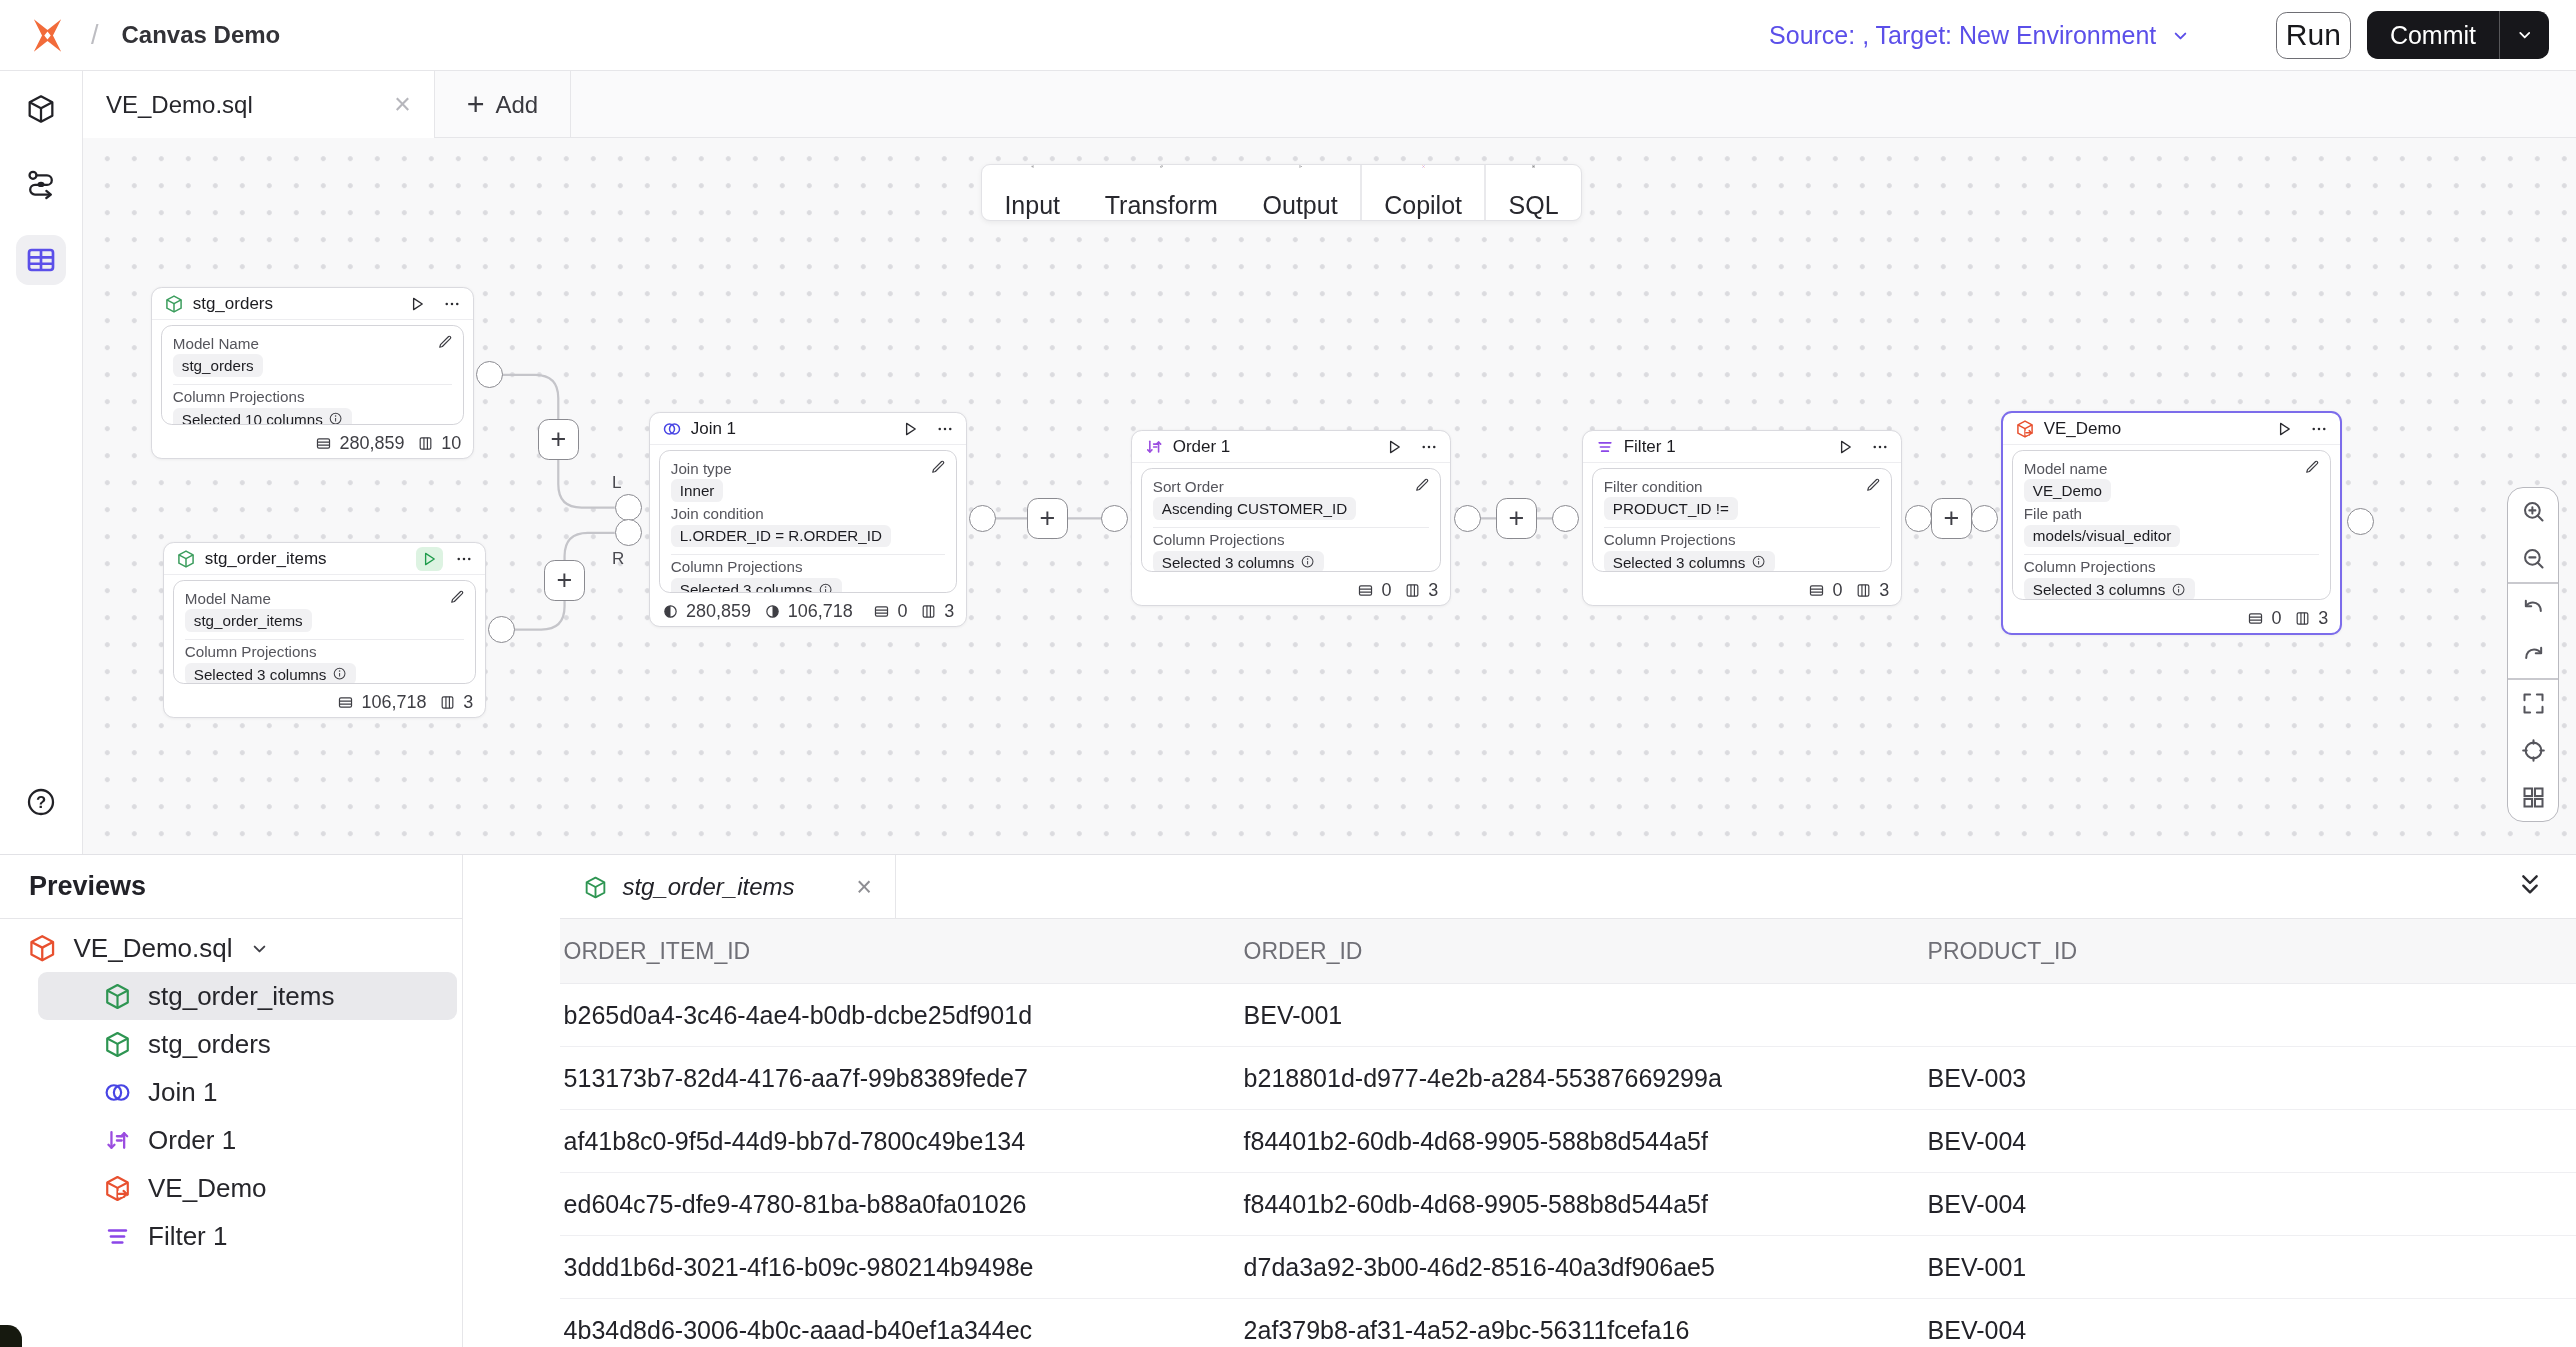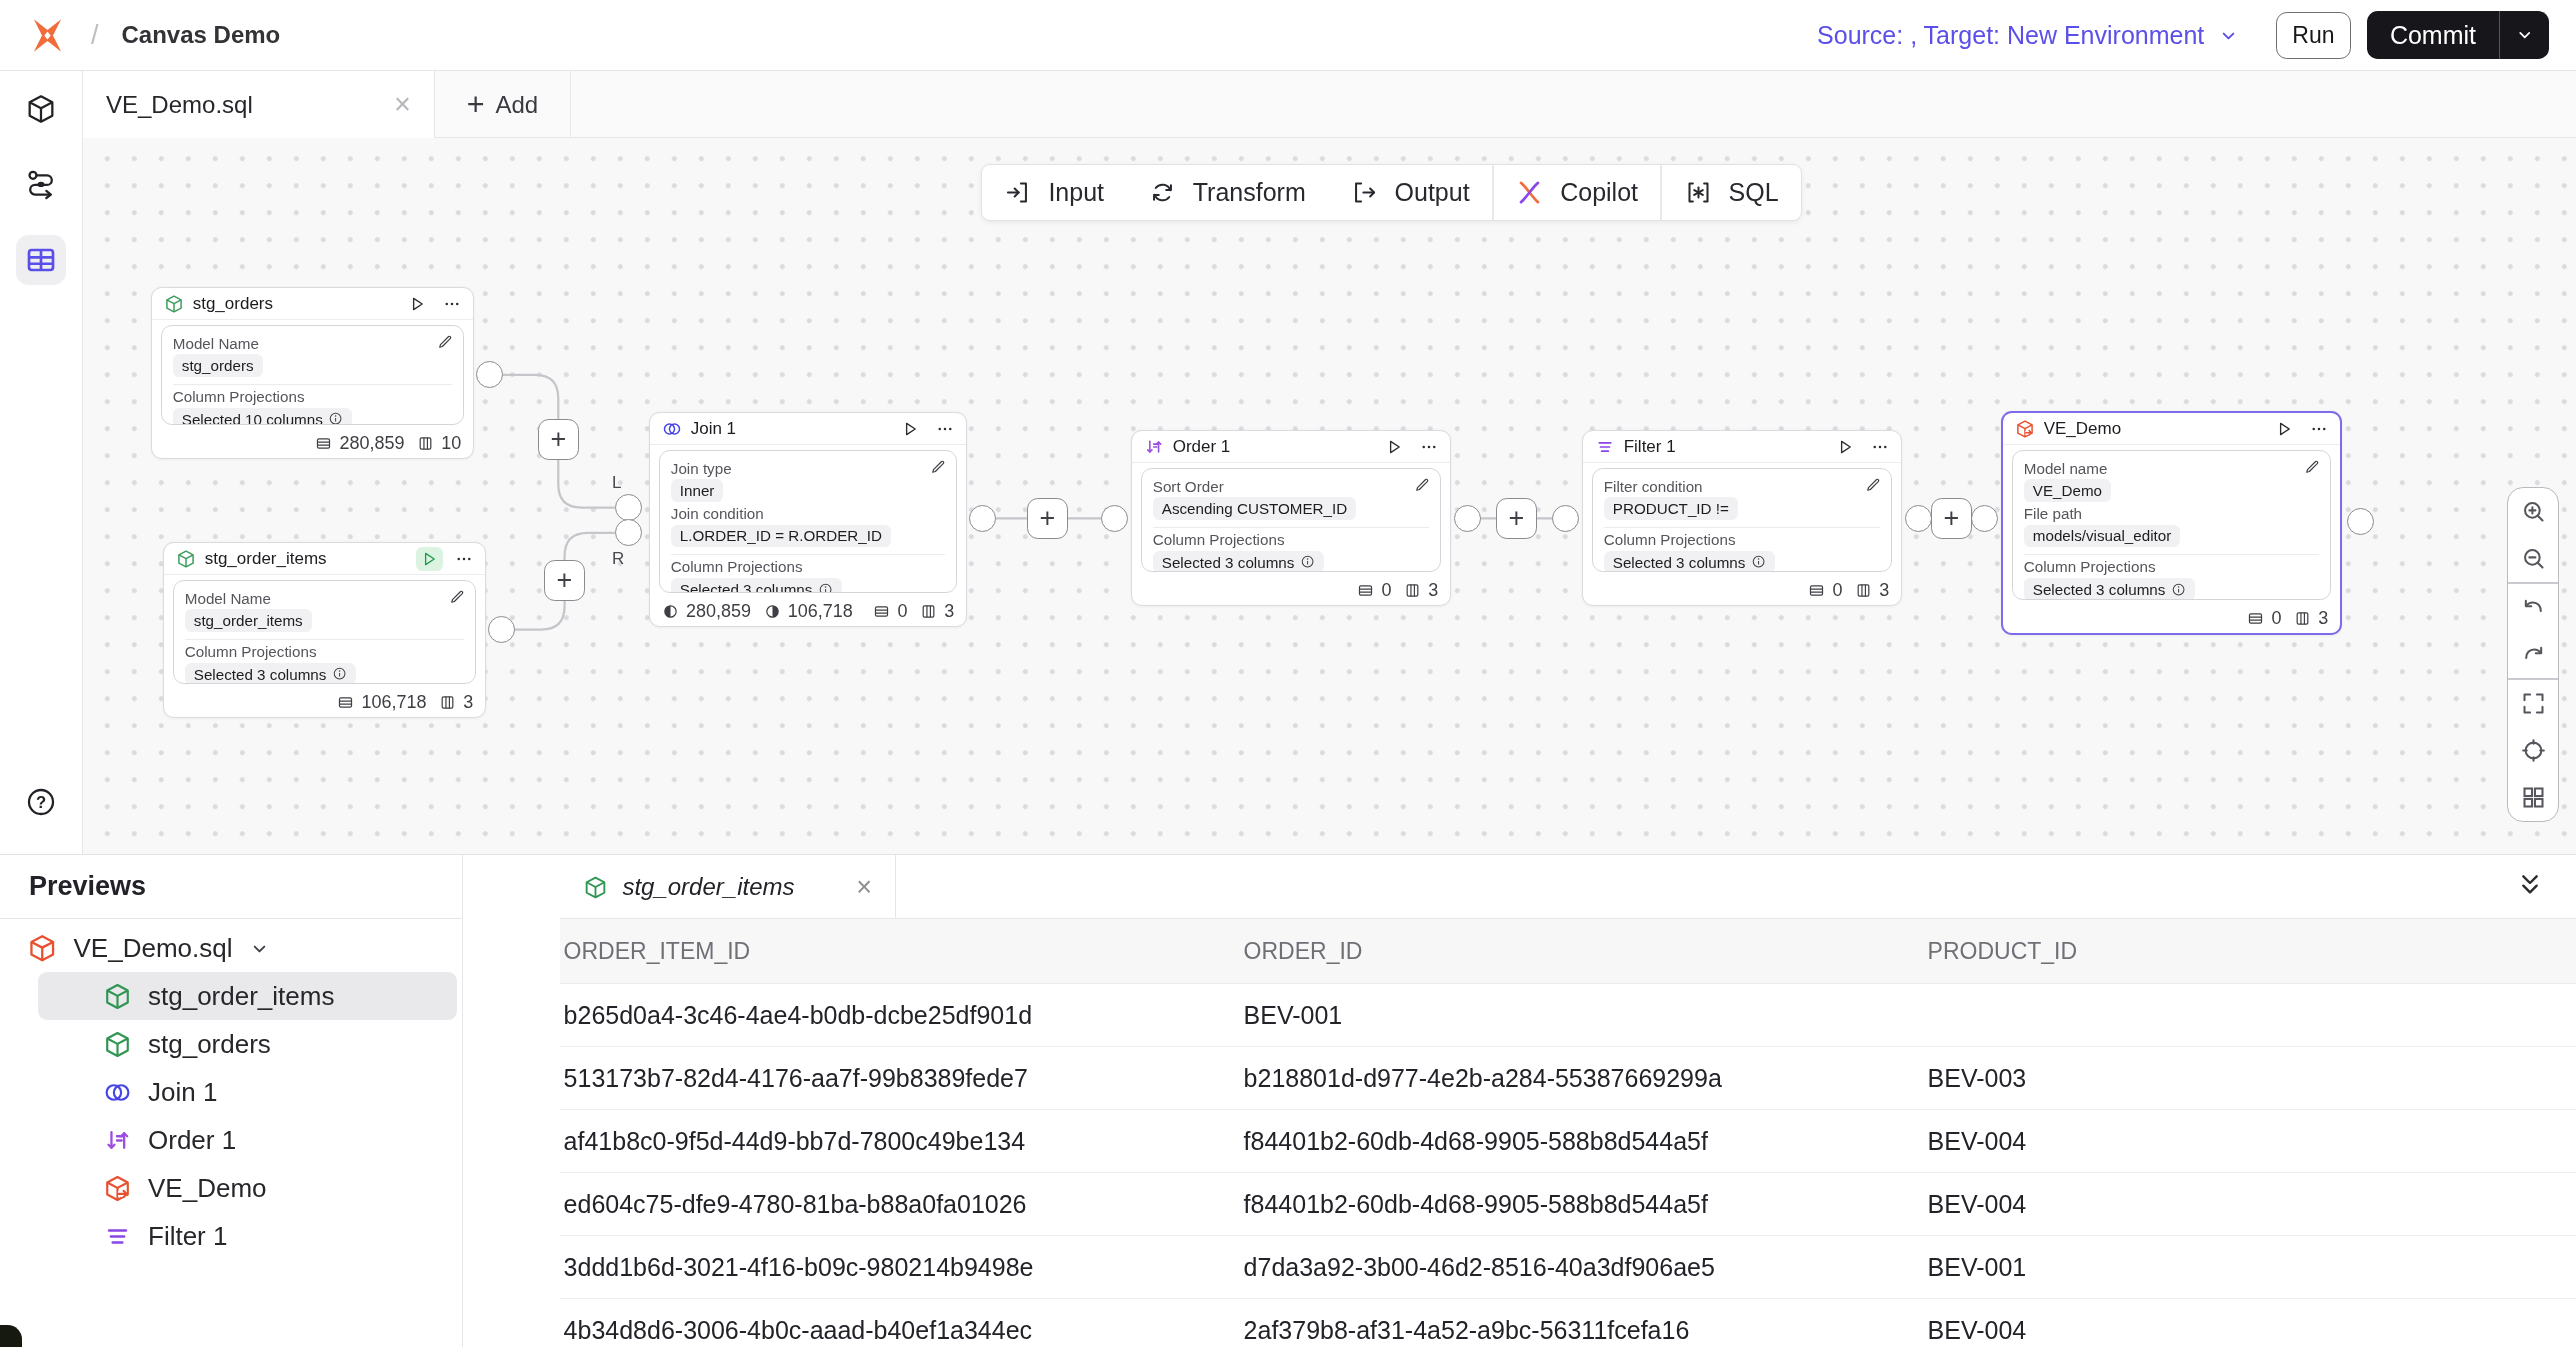--- a/index.html
+++ b/index.html
@@ -8,21 +8,21 @@
   svg{display:block;}
 
   
   .topbar{position:absolute;left:0;top:0;width:2576px;height:71px;background:#fff;
     border-bottom:0.9px solid #E6E6E9;display:flex;align-items:center;padding:0 27px;z-index:9;}
   .crumb-sep{margin-left:23px;font-size:27px;color:#BDBDC2;}
   .page-title{margin-left:23px;font-size:24px;font-weight:600;color:#323237;}
   .top-spacer{flex:1;}
   .env-select{display:flex;align-items:center;gap:12.6px;color:#5B4FE9;font-size:25px;margin-right:36px;cursor:pointer;}
   .btn-run{width:75px;height:47px;background:#fff;border:1.8px solid #6E6E74;border-radius:10.8px;
-    font-size:23px;font-weight:500;color:#18181B;display:flex;align-items:center;justify-content:center;}
+    font-size:30px;font-weight:500;color:#18181B;display:flex;align-items:center;justify-content:center;margin-left:48px;}
   .commit-wrap{margin-left:16px;height:48px;display:flex;background:#17171B;border-radius:10.8px;color:#fff;overflow:hidden;}
   .commit-label{padding:0 23px;display:flex;align-items:center;font-size:25px;font-weight:500;}
   .commit-chevron{width:50px;display:flex;align-items:center;justify-content:center;border-left:1.8px solid rgba(255,255,255,.28);}
 
   
   .tabbar{position:absolute;left:83px;top:71px;width:2493px;height:67px;background:#FAFAFB;border-bottom:0.9px solid #E6E6E9;z-index:8;}
   .file-tab{position:absolute;left:0;top:0;width:352px;height:67px;background:#fff;border-right:0.9px solid #E6E6E9;
     display:flex;align-items:center;padding:0 23px;font-size:24px;color:#26262B;}
   .tab-close{margin-left:auto;color:#B6B6BC;font-size:29px;line-height:1;cursor:pointer;}
   .add-btn{position:absolute;left:352px;top:0;width:136px;height:67px;border-right:0.9px solid #E6E6E9;
@@ -32,21 +32,21 @@
   
   .sidebar{position:absolute;left:0;top:71px;width:83px;height:783px;background:#fff;border-right:0.9px solid #E6E6E9;z-index:8;}
   .side-icon{position:absolute;left:16px;width:50px;height:50px;display:flex;align-items:center;justify-content:center;border-radius:12.6px;cursor:pointer;}
   .side-icon.active{background:#EFEFF2;}
 
   
   .canvas{position:absolute;left:83px;top:138px;width:2493px;height:716px;background:#F8F8F9;
     background-image:radial-gradient(circle,#DBDBDF 2.2px,transparent 2.4px);background-size:27px 27px;background-position:10.8px 7.2px;overflow:hidden;}
   .cv-toolbar{position:absolute;left:898px;top:26px;height:57px;display:inline-flex;align-items:center;background:#fff;
     border:0.9px solid #E2E2E6;border-radius:9px;box-shadow:0 1.8px 5.4px rgba(0,0,0,.06);}
-  .tool{display:flex;align-items:center;gap:17px;font-size:25px;color:#28282E;padding:0 22.4px;height:100%;cursor:pointer;}
+  .tool{display:flex;align-items:center;gap:23px;font-size:25px;color:#28282E;padding:0 22.4px;height:100%;cursor:pointer;flex-direction:column;}
   .tool-sep{width:1.8px;height:100%;background:#E9E9EC;}
 
   .edges{position:absolute;left:0;top:0;}
   .edges path{stroke:#C5C5CA;stroke-width:2.5;fill:none;}
 
   .port{position:absolute;width:27px;height:27px;border-radius:50%;background:#fff;border:1.8px solid #8A8A90;z-index:3;}
   .plus{position:absolute;width:41px;height:41px;background:#fff;border:1.8px solid #8A8A90;border-radius:10.8px;z-index:3;
     display:flex;align-items:center;justify-content:center;font-size:27px;font-weight:300;color:#3F3F46;cursor:pointer;}
   .portlabel{position:absolute;font-size:17px;color:#4A4A50;z-index:3;}
 

